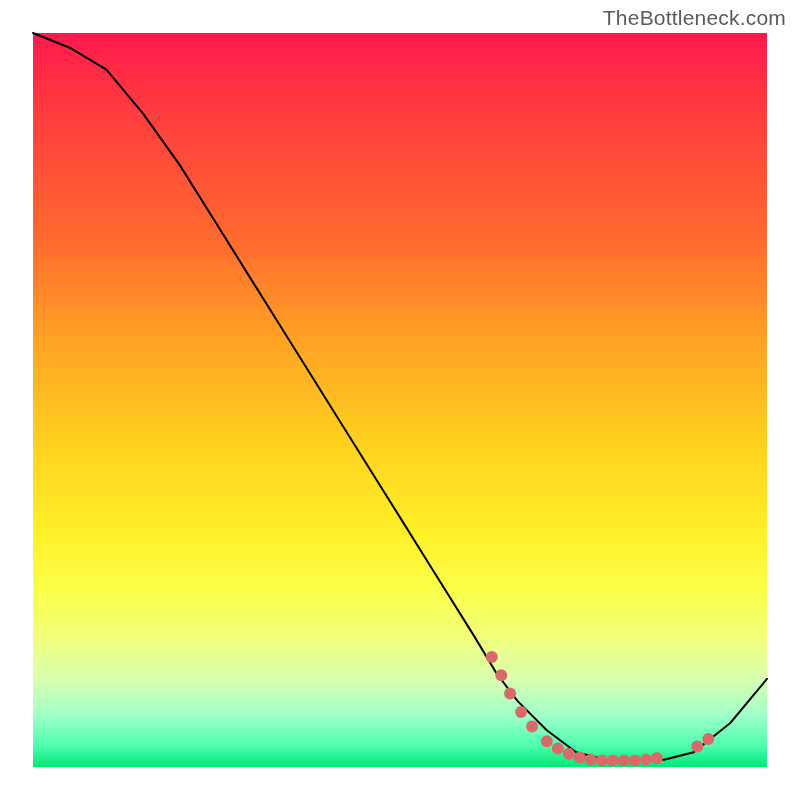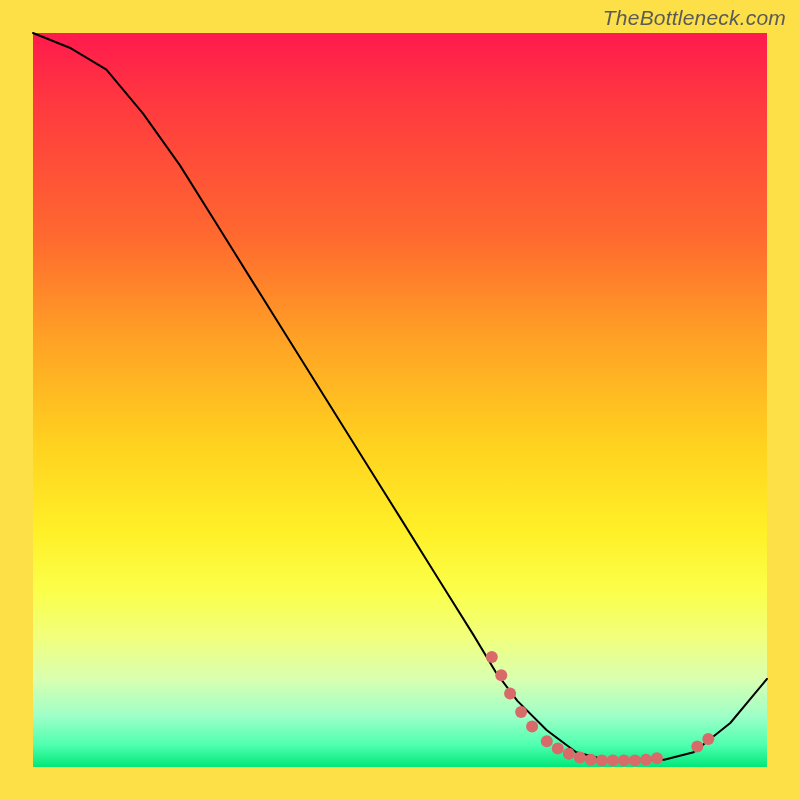--- a/index.html
+++ b/index.html
@@ -8,22 +8,21 @@
     width: 800px;
     height: 800px;
     background: #000;
     overflow: hidden;
     font-family: Arial, Helvetica, sans-serif;
   }
   .frame {
     position: relative;
     width: 800px;
     height: 800px;
-    background: #fde047;
-    font-style: italic;
+    background: #ffffff;
   }
   .plot-area {
     position: absolute;
     left: 33px;
     top: 33px;
     width: 734px;
     height: 734px;
     
     background: linear-gradient(
       to bottom,

